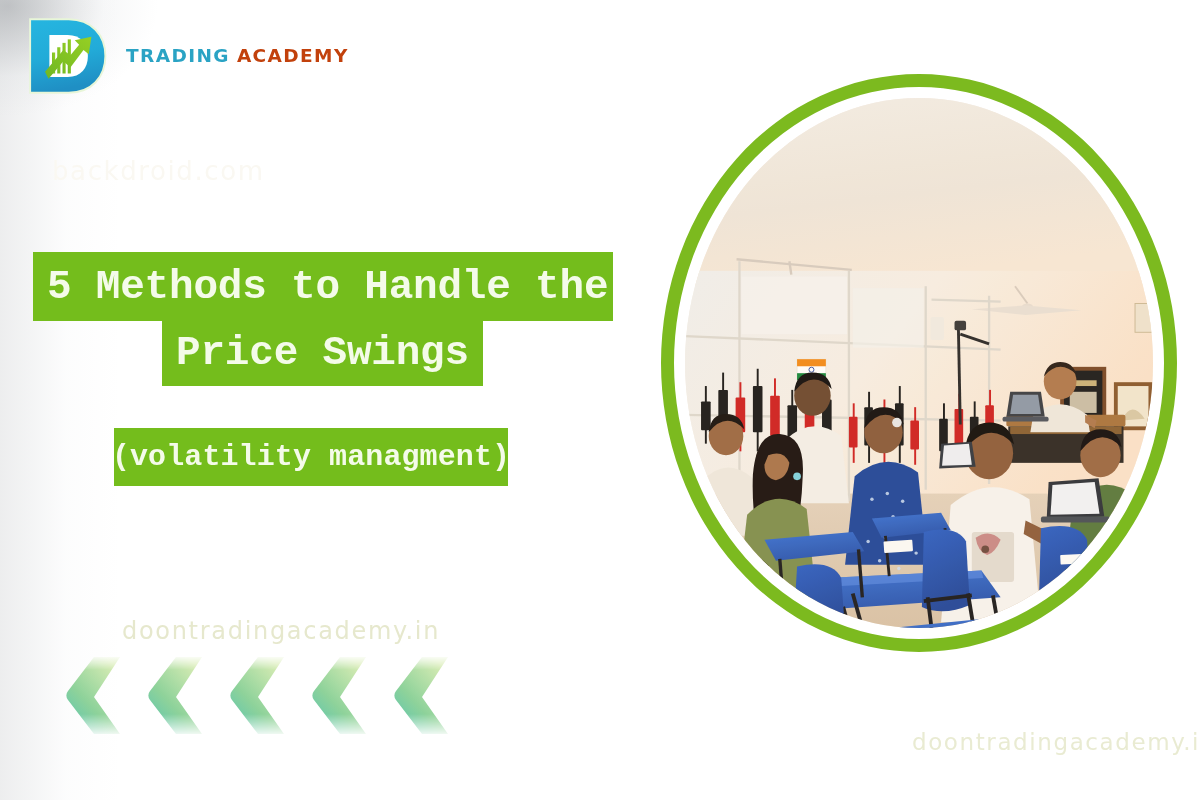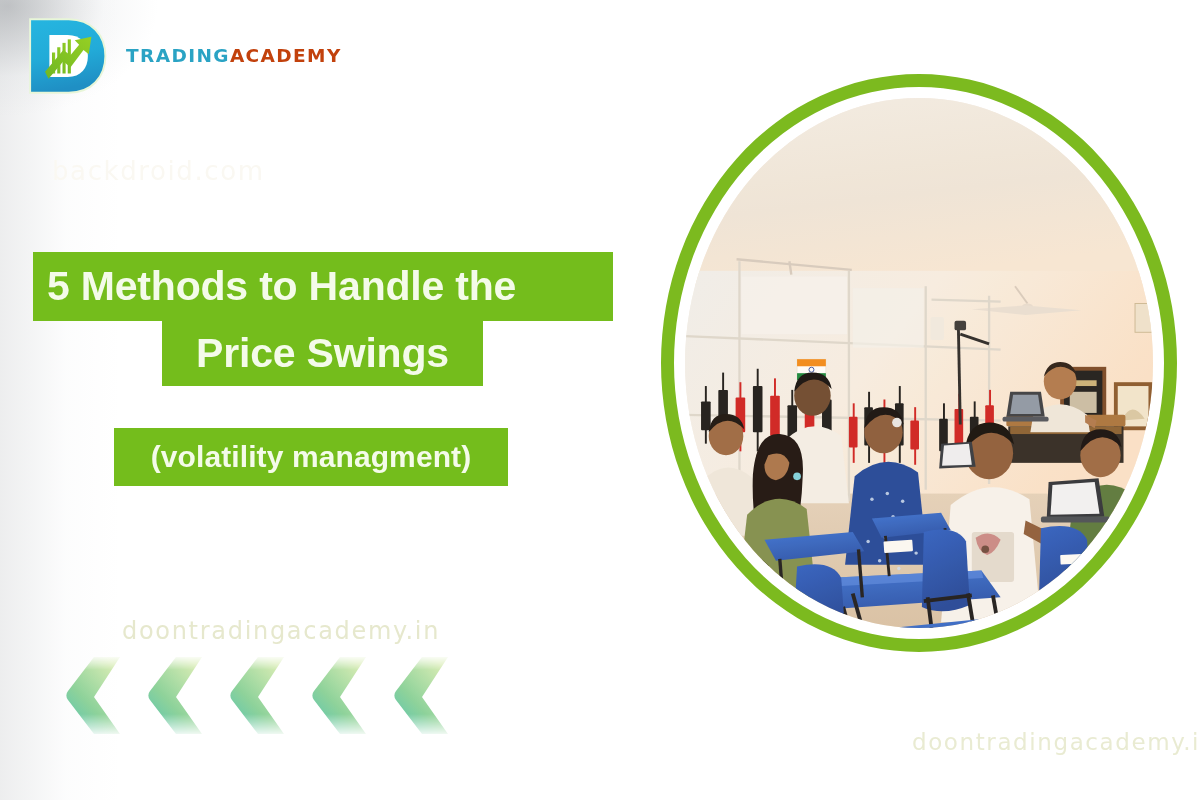--- a/index.html
+++ b/index.html
@@ -60,42 +60,42 @@
     font-weight: bold;
     letter-spacing: 2.5px;
     color: #72bc1c;
     font-family: "DejaVu Sans", sans-serif;
   }
   .logo-sub {
     font-size: 18.5px;
     font-weight: bold;
     letter-spacing: 1.4px;
     font-family: "DejaVu Sans", sans-serif;
-    display: flex; 
+    display: flex; gap: 7px;
   }
   .logo-sub .w1 { color: #2aa3c4; }
   .logo-sub .w2 { color: #c2410c; text-align: center; }
 
   
   .watermark-top {
     position: absolute;
     left: 52px; top: 156px;
     font-size: 26px;
     letter-spacing: 1.6px;
     color: #faf8f2;
     font-family: "DejaVu Sans", sans-serif;
     white-space: nowrap;
   }
 
   
   .banner {
     position: absolute;
     background: #74bd1c;
     color: #f4fbe9;
-    font-family: Liberation Sans, sans-serif;
+    font-family: Liberation Mono, monospace;
     font-weight: bold;
     display: flex;
     align-items: center;
     white-space: nowrap;
   }
   .banner-1 {
     left: 33px; top: 252px;
     width: 580px; height: 69px;
     font-size: 41px;
     letter-spacing: -0.2px;

